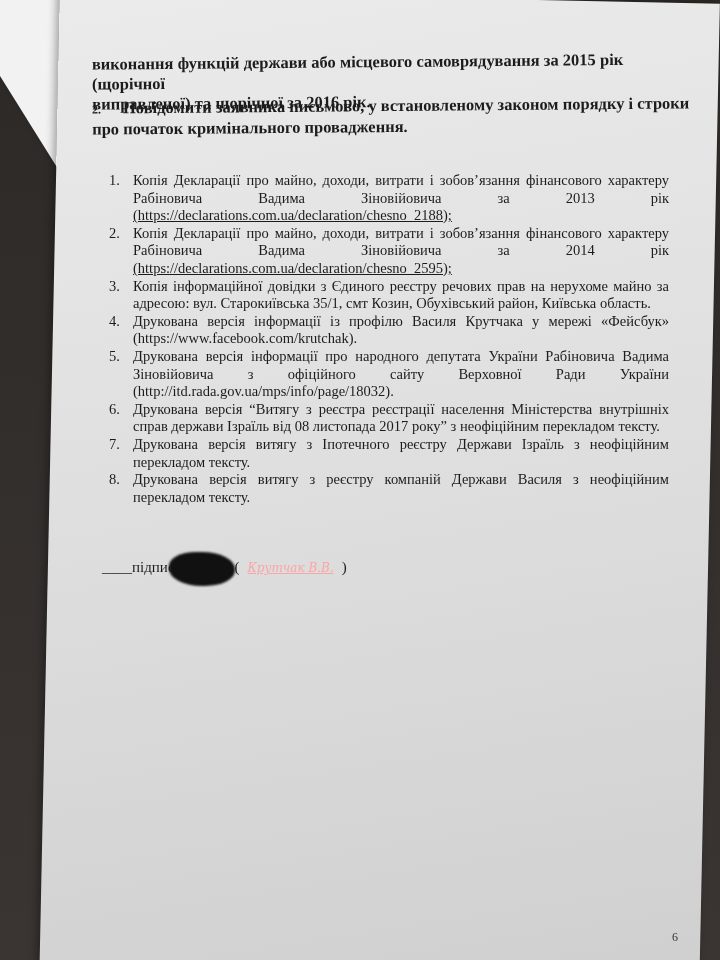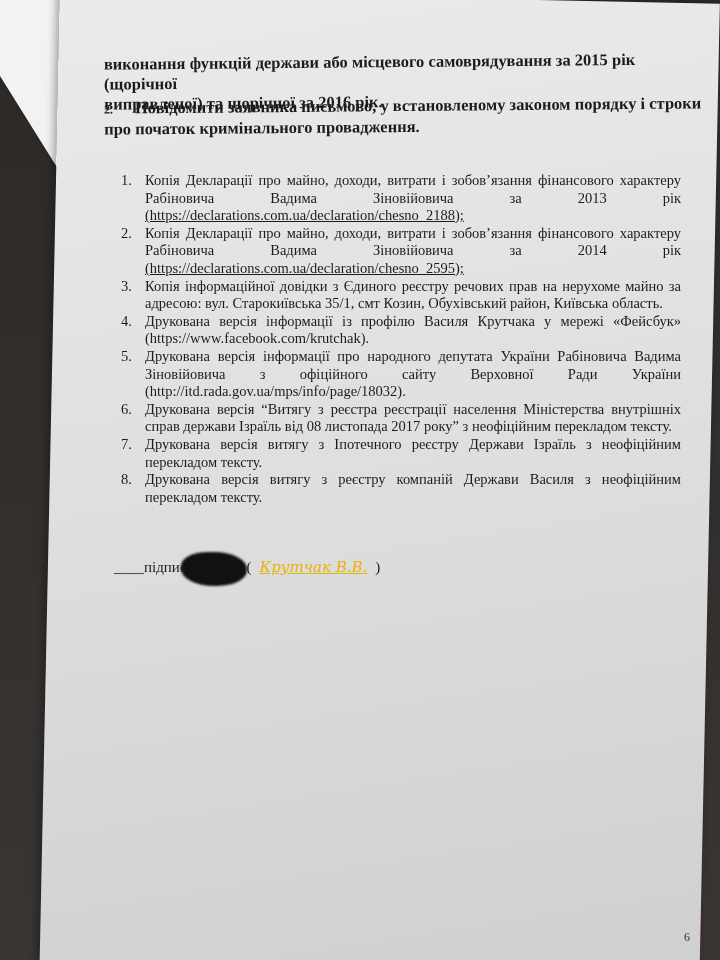--- a/index.html
+++ b/index.html
@@ -13,30 +13,30 @@
       position:absolute; left:-60px; top:-20px; width:320px; height:320px;
       background:#f2f2f2; transform:rotate(-32deg); transform-origin:top left;
       box-shadow:2px 2px 6px rgba(0,0,0,.4);
     }
     .page {
       position:absolute; left:60px; top:-10px; width:660px; height:990px;
       background:linear-gradient(170deg,#ecebeb 0%,#dedede 50%,#cfcfcf 100%);
       transform:rotate(1.2deg); transform-origin:top left;
       box-shadow:-3px 0 8px rgba(0,0,0,.35);
     }
-    .content { position:absolute; left:16px; top:0; width:604px; height:960px; color:#1c1c1c; }
+    .content { position:absolute; left:4px; top:0; width:604px; height:960px; color:#1c1c1c; }
     .para-bold { position:absolute; font-weight:bold; font-size:16.5px; line-height:20px; }
     .list { position:absolute; left:105px; top:172px; width:560px; font-size:14.5px; line-height:17.6px; }
     .item { display:flex; margin-bottom:0; }
     .num { width:24px; flex:none; }
     .itxt { flex:1; text-align:justify; }
     .url { text-decoration:underline; }
     .sig { position:absolute; left:98px; top:552px; font-size:15px; }
     .blot { display:inline-block; width:66px; height:34px; background:#111; border-radius:40% 50% 45% 50%; vertical-align:middle; filter:blur(1px); margin-left:-6px;}
-    .hand { color:#eab308; font-style:italic; font-family:"DejaVu Serif", serif; font-size:15px; }
+    .hand { color:#fca5a5; font-style:italic; font-family:"DejaVu Serif", serif; font-size:12px; }
     .date { position:absolute; left:102px; top:625px; font-weight:bold; font-size:15px; }
     .pgnum { position:absolute; left:668px; top:930px; font-size:12px; color:#333; }
   </style>
 </head>
 <body>
 
 <div class="desk"></div>
 <div class="sheet-under"></div>
 <div class="page"></div>
 

